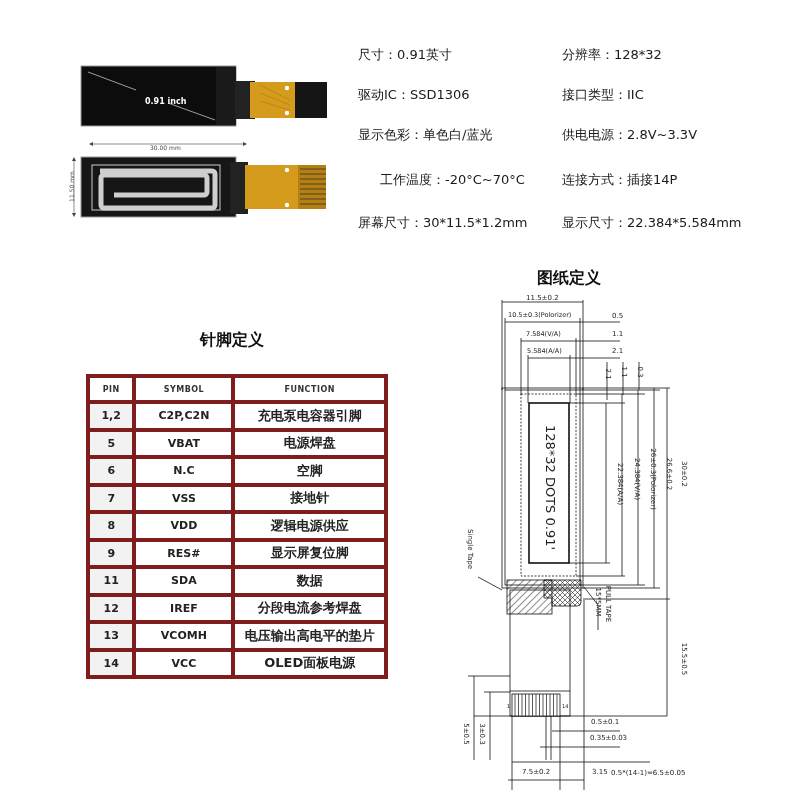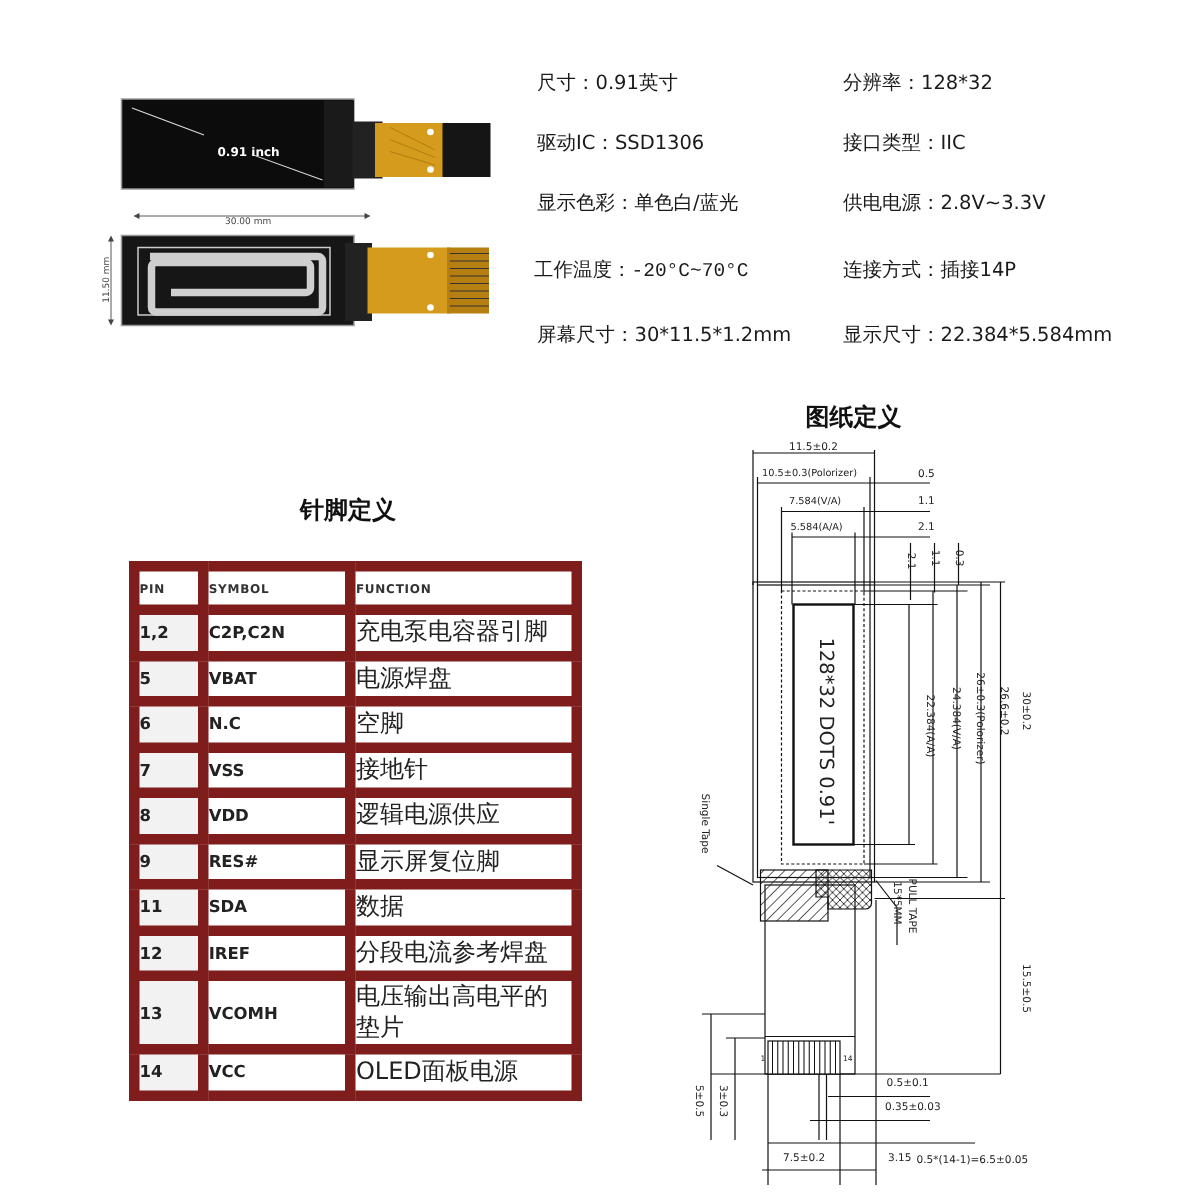--- a/index.html
+++ b/index.html
@@ -4,26 +4,26 @@
 <style>
   html,body{margin:0;padding:0;background:#fff;}
   body{width:800px;height:800px;position:relative;overflow:hidden;font-family:"DejaVu Sans","Liberation Sans",sans-serif;color:#222;}
   .abs{position:absolute;}
   
   .spec{position:absolute;font-size:13px;color:#1a1a1a;white-space:nowrap;}
   
   .heading{position:absolute;font-size:16px;font-weight:bold;color:#111;}
   
   table.pins{position:absolute;left:86px;top:374px;width:302px;border-collapse:collapse;font-size:11px;}
-  table.pins td, table.pins th{border:7px solid #7f1d1d;text-align:left;padding:0;height:23.5px;}
+  table.pins td, table.pins th{border:4px solid #7f1d1d;text-align:center;padding:0;height:23.5px;}
   table.pins th{font-size:8px;font-weight:bold;letter-spacing:.5px;color:#333;height:22px;}
   table.pins td{font-weight:bold;color:#222;}
   table.pins td.pin{background:#f2f2f2;}
   table.pins tr:nth-child(n){}
-  table.pins td.func{font-weight:normal;font-size:16px;}
+  table.pins td.func{font-weight:bold;font-size:13px;}
 </style>
 </head>
 <body>
 
 <div class="abs" style="left:70px;top:55px;width:270px;height:190px;">
   <svg width="270" height="190" viewBox="0 0 270 190">
 
     <rect x="11" y="11" width="155" height="60" fill="#0c0c0c" stroke="#999" stroke-width="1"></rect>
     <rect x="146" y="12" width="20" height="58" fill="#1a1a1a"></rect>
     <line x1="18" y1="17" x2="66" y2="35" stroke="#ddd" stroke-width="0.7"></line>
@@ -84,21 +84,21 @@
   </div>
   <div class="spec" style="left:562px;top:86px;">
     <span>接口类型：</span><span>IIC</span>
   </div>
   <div class="spec" style="left:358px;top:126px;">
     <span>显示色彩：</span><span>单色白/蓝光</span>
   </div>
   <div class="spec" style="left:562px;top:126px;">
     <span>供电电源：</span><span>2.8V~3.3V</span>
   </div>
-  <div class="spec" style="left:356px;top:171px;font-family:Liberation Mono, monospace;">
+  <div class="spec" style="left:380px;top:171px;">
     <span>工作温度：</span><span>-20°C~70°C</span>
   </div>
   <div class="spec" style="left:562px;top:171px;">
     <span>连接方式：</span><span>插接14P</span>
   </div>
   <div class="spec" style="left:358px;top:214px;">
     <span>屏幕尺寸：</span><span>30*11.5*1.2mm</span>
   </div>
   <div class="spec" style="left:562px;top:214px;">
     <span>显示尺寸：</span><span>22.384*5.584mm</span>

